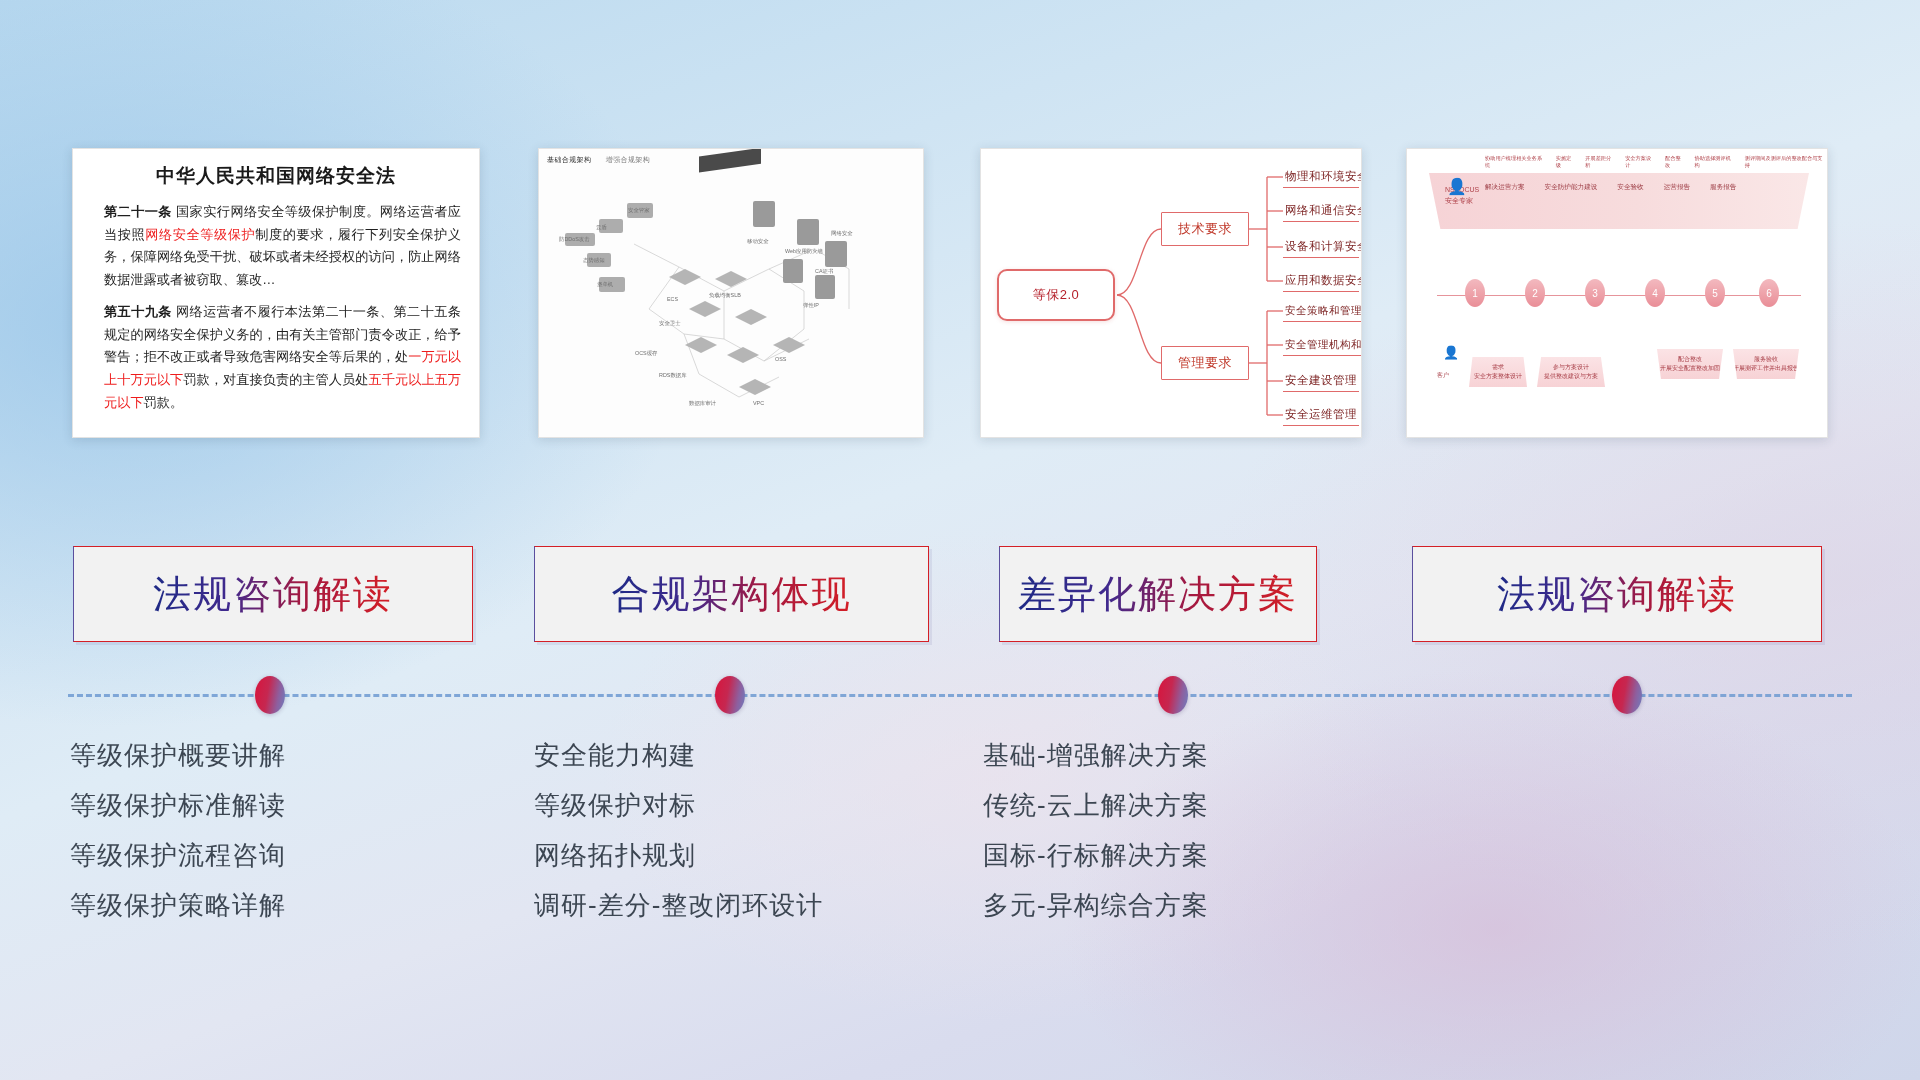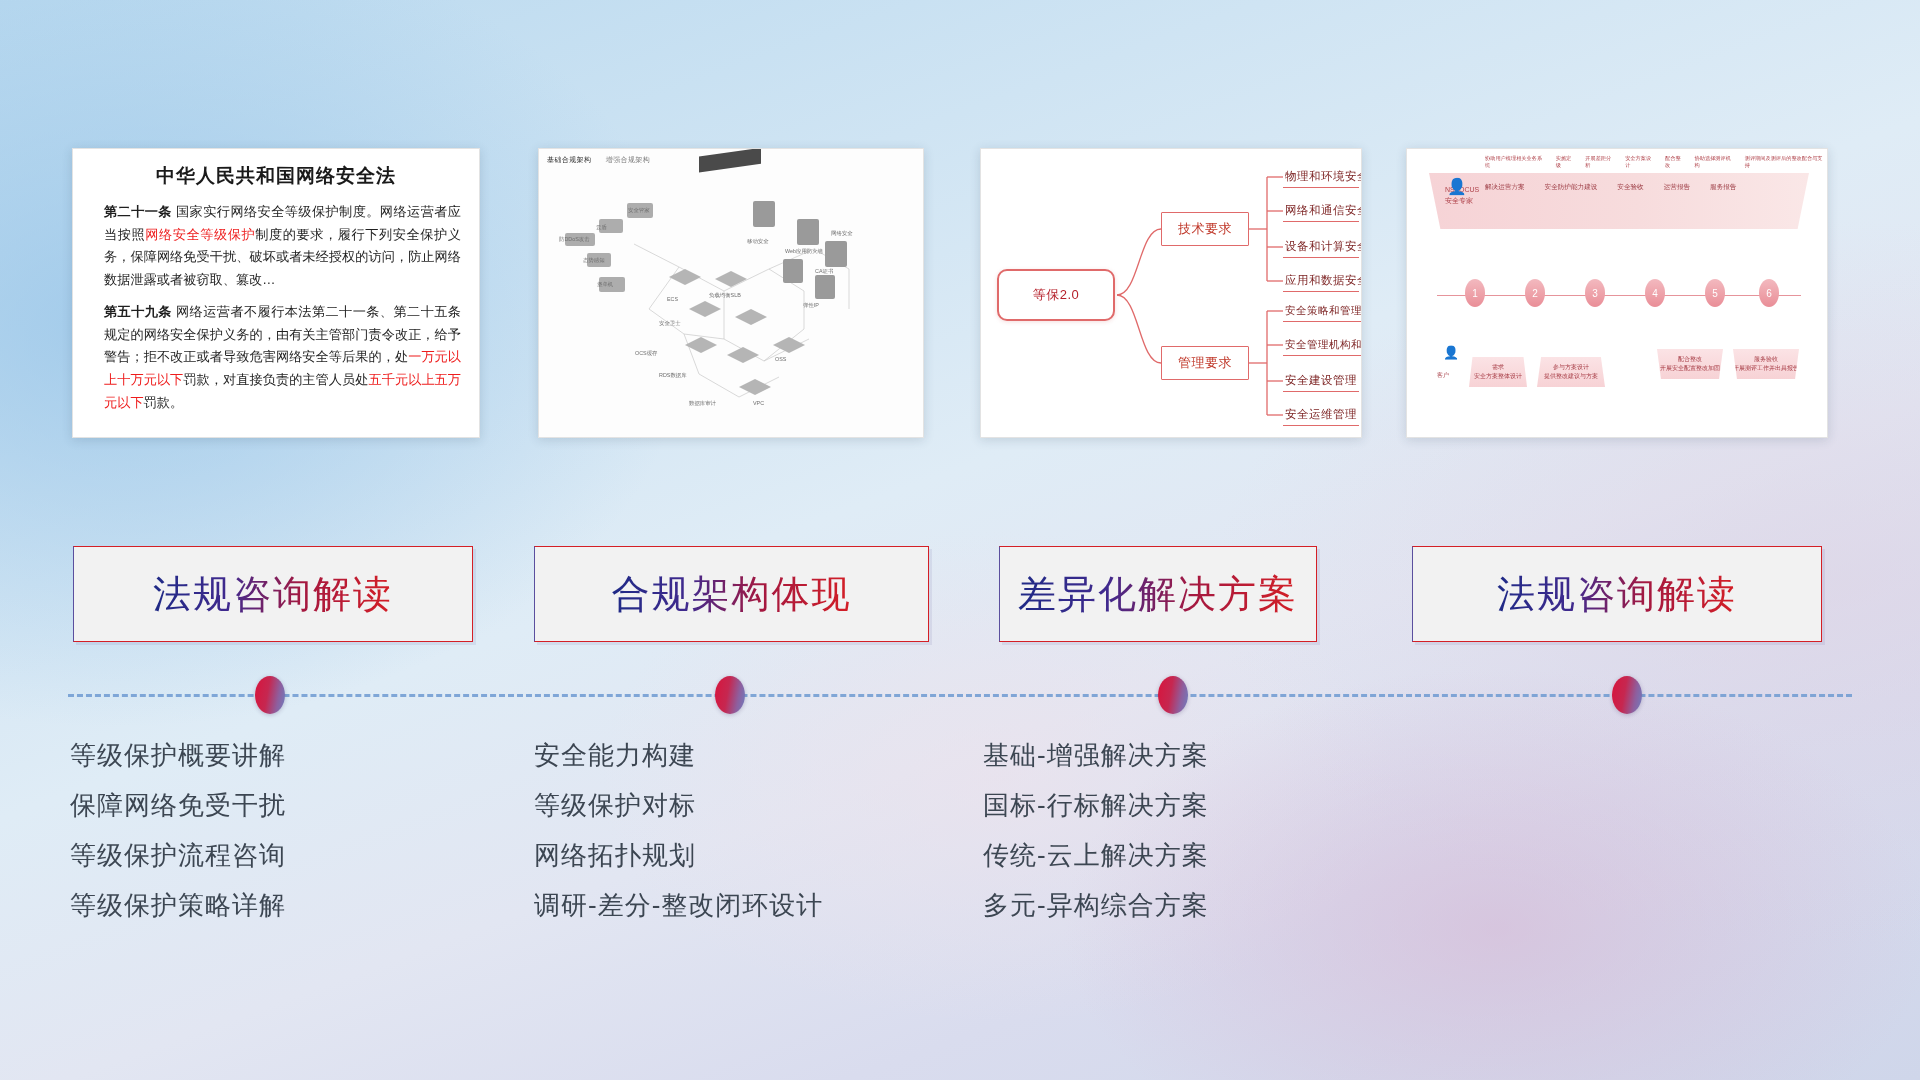--- a/index.html
+++ b/index.html
@@ -355,31 +355,31 @@
     <div class="tl-line"></div>
     <div class="tl-dot dot1"></div>
     <div class="tl-dot dot2"></div>
     <div class="tl-dot dot3"></div>
     <div class="tl-dot dot4"></div>
   </div>
 
   <div class="cols">
     <div class="col col1">
       <div class="row">等级保护概要讲解</div>
-      <div class="row">保障网络免受干扰</div>
+      <div class="row">等级保护标准解读</div>
       <div class="row">等级保护流程咨询</div>
       <div class="row">等级保护策略详解</div>
     </div>
     <div class="col col2">
       <div class="row">安全能力构建</div>
       <div class="row">等级保护对标</div>
       <div class="row">网络拓扑规划</div>
       <div class="row">调研-差分-整改闭环设计</div>
     </div>
     <div class="col col3">
       <div class="row">基础-增强解决方案</div>
+      <div class="row">传统-云上解决方案</div>
       <div class="row">国标-行标解决方案</div>
-      <div class="row">传统-云上解决方案</div>
       <div class="row">多元-异构综合方案</div>
     </div>
   </div>
 
 </div>
 
 </body></html>

